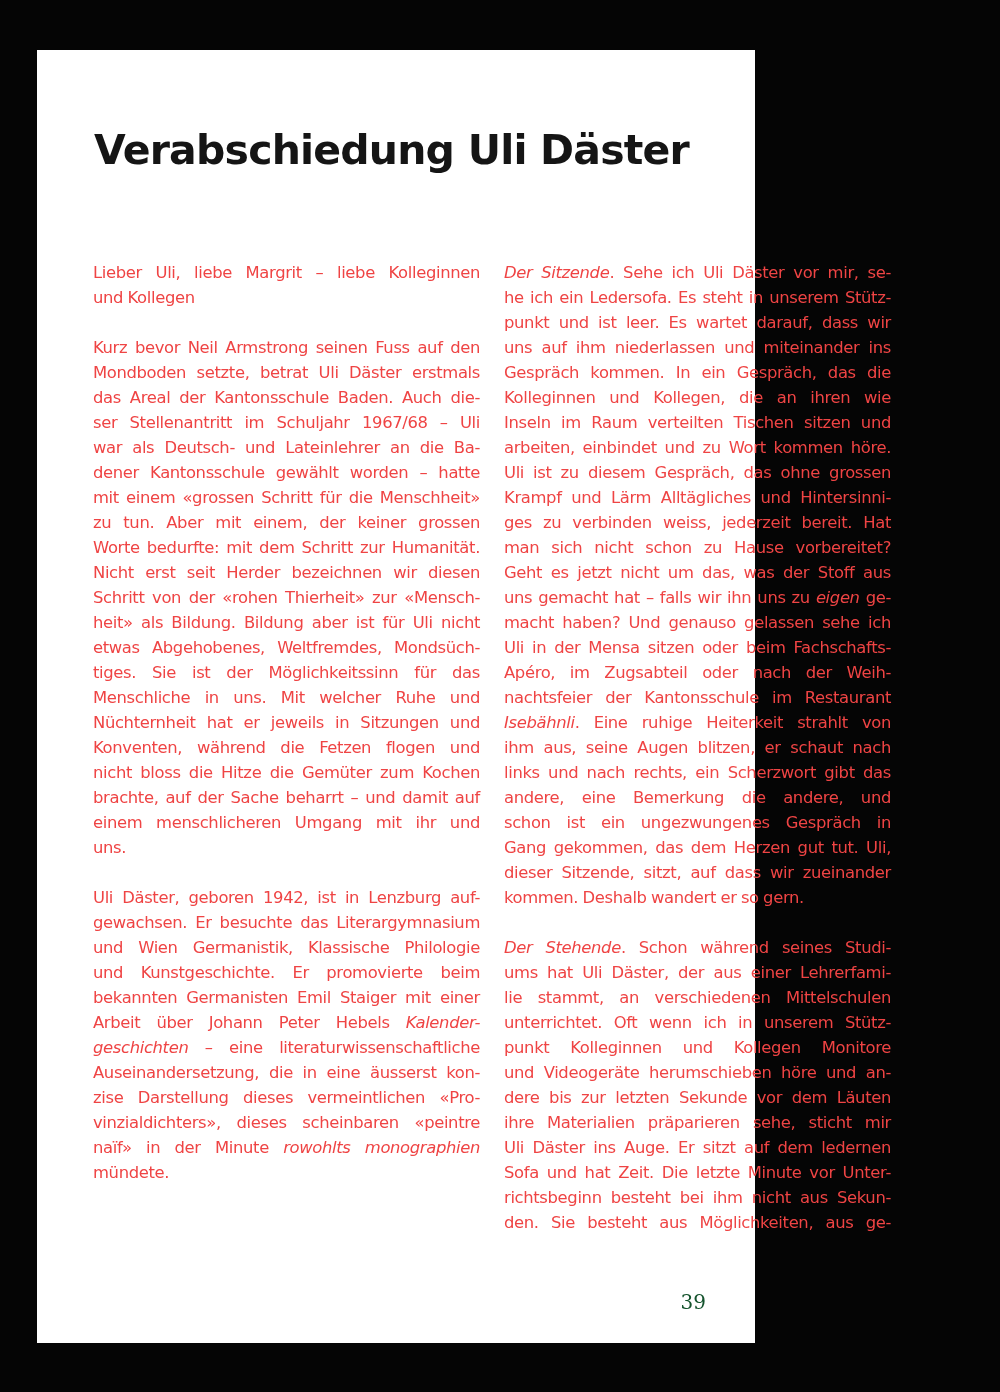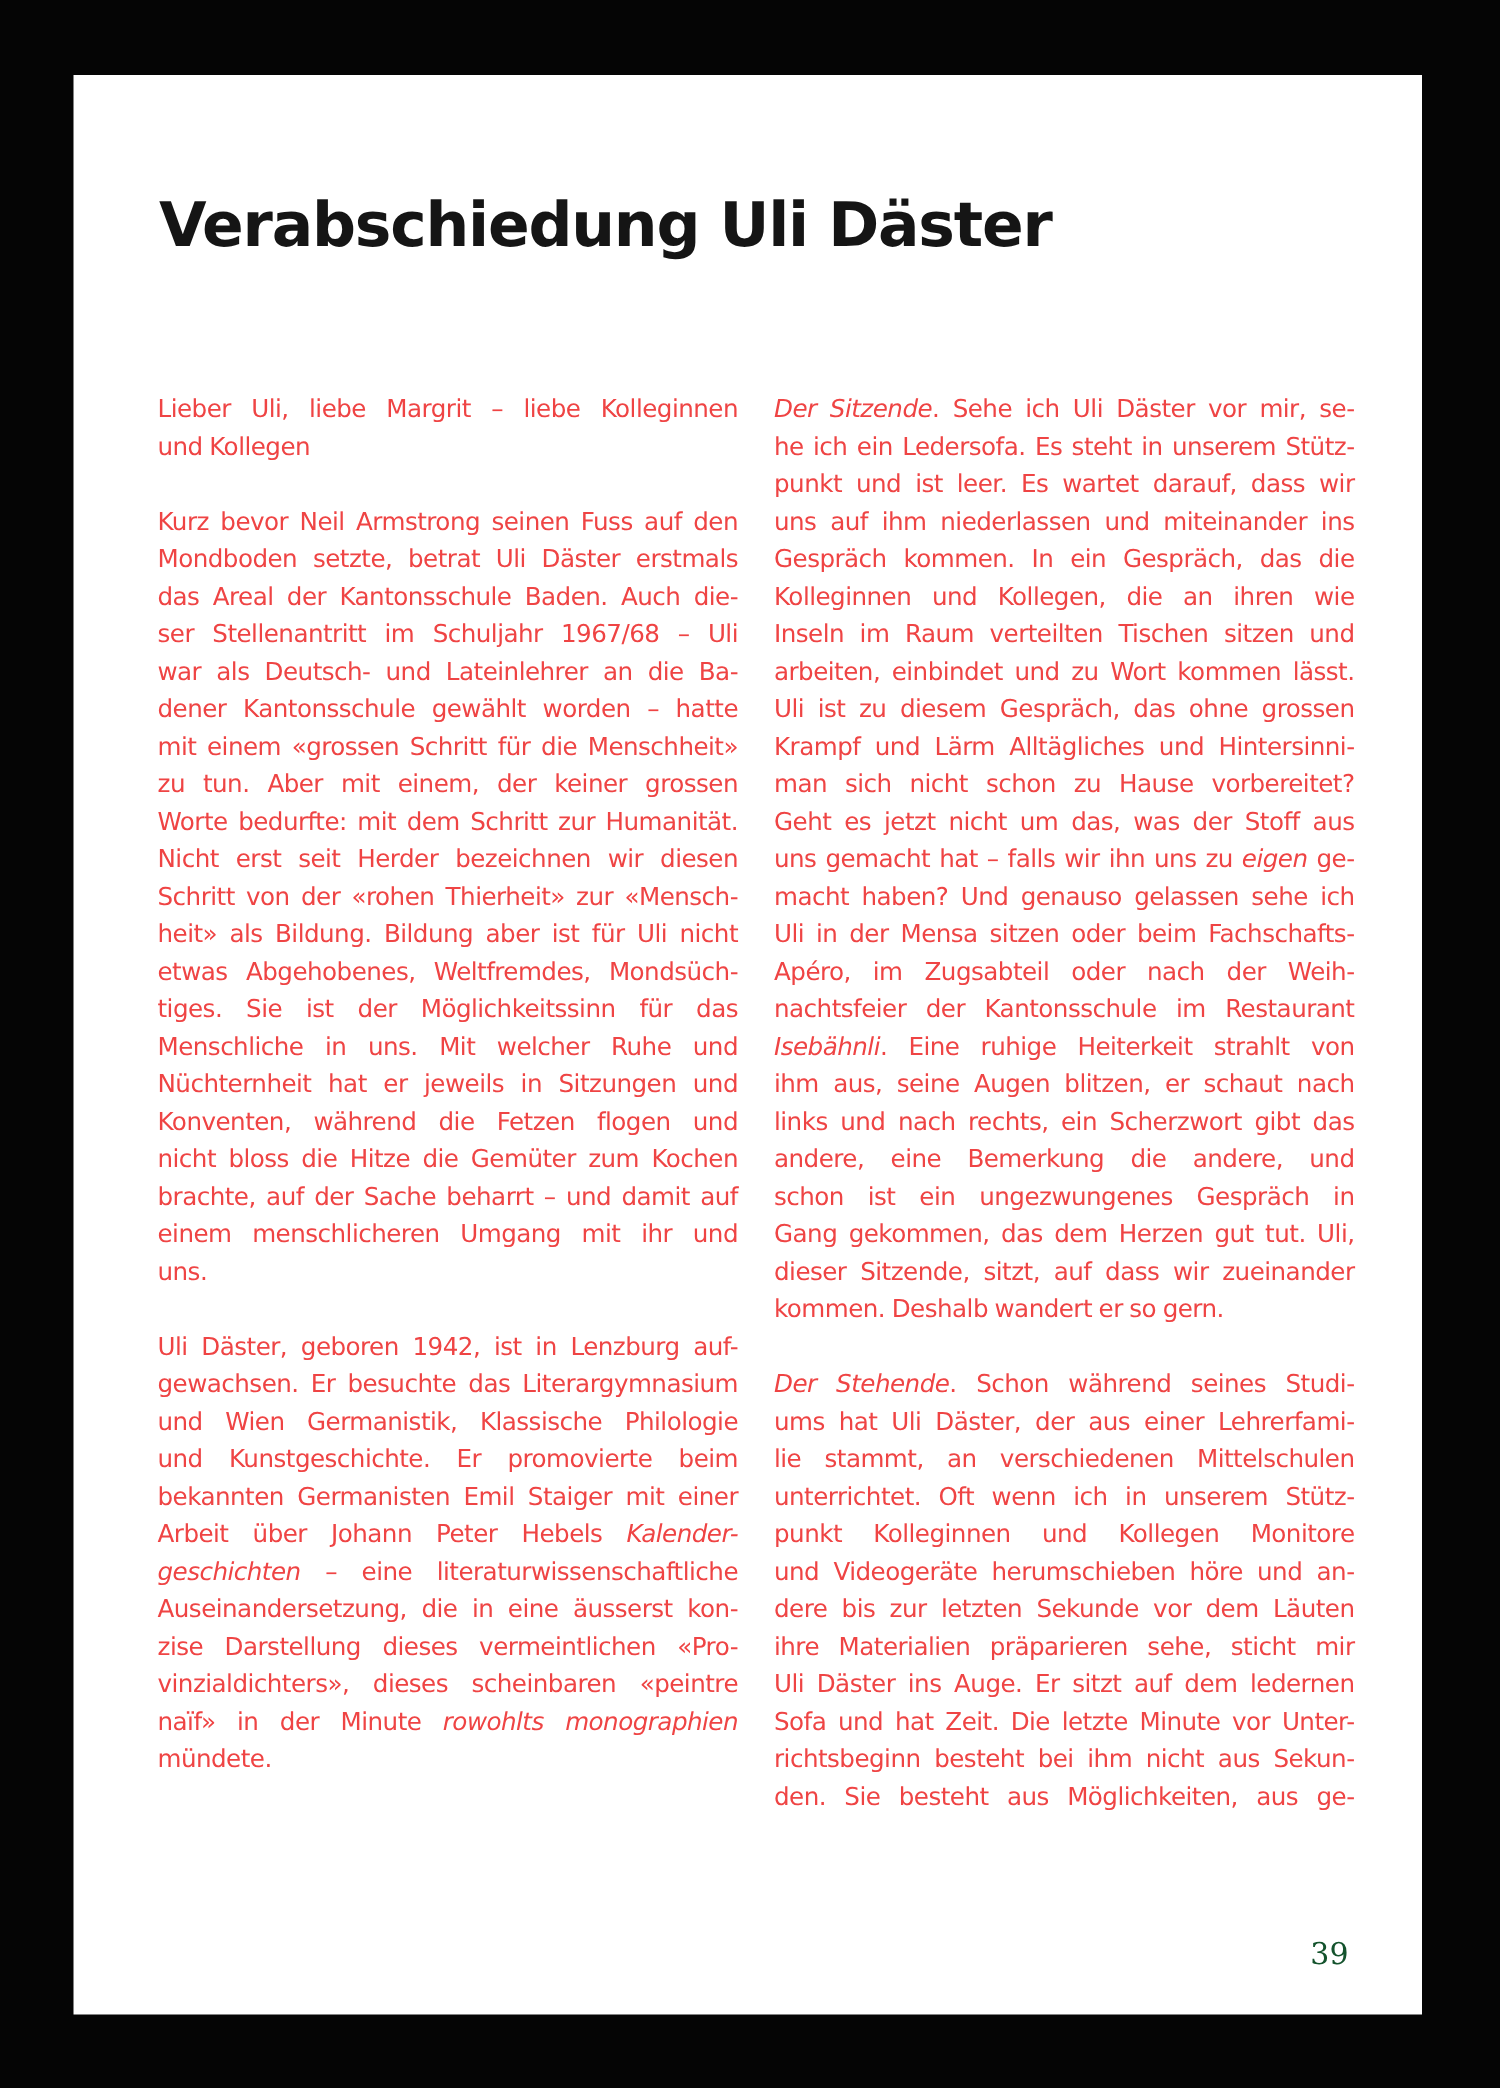--- a/index.html
+++ b/index.html
@@ -9,23 +9,23 @@
     }
     body {
       width: 1000px;
       height: 1392px;
       position: relative;
       overflow: hidden;
       font-family: "DejaVu Sans", "Liberation Sans", sans-serif;
     }
     .page {
       position: absolute;
-      left: 49px;
+      left: 37px;
       top: 50px;
-      width: 899px;
+      width: 718px;
       height: 1293px;
       background: #ffffff;
       text-decoration: underline;
     }
     .title {
       position: absolute;
       left: 57px;
       top: 80px;
       margin: 0;
       font-family: "DejaVu Sans", "Liberation Sans", sans-serif;
@@ -120,23 +120,24 @@
     </div>
   <div class="col col-right">
       <div class="para">
         <span class="line"><i>Der Sitzende</i><span>. Sehe ich Uli Däster vor mir, se-</span></span>
         <span class="line">he ich ein Ledersofa. Es steht in unserem Stütz-</span>
         <span class="line">punkt und ist leer. Es wartet darauf, dass  wir</span>
         <span class="line">uns auf ihm niederlassen und miteinander ins</span>
         <span class="line">Gespräch kommen. In ein Gespräch, das die</span>
         <span class="line">Kolleginnen und Kollegen, die an ihren wie</span>
         <span class="line">Inseln im Raum verteilten Tischen sitzen und</span>
-        <span class="line">arbeiten, einbindet und zu Wort kommen lässt.</span>
+        <span class="line">arbeiten, einbindet und zu Wort kommen höre.</span>
         <span class="line">Uli ist zu diesem Gespräch, das ohne grossen</span>
         <span class="line">Krampf und Lärm Alltägliches und Hintersinni-</span>
+        <span class="line">ges zu verbinden weiss, jederzeit bereit. Hat</span>
         <span class="line">man sich nicht schon zu Hause vorbereitet?</span>
         <span class="line">Geht es jetzt nicht um das, was der Stoff aus</span>
         <span class="line"><span>uns gemacht hat – falls wir ihn uns zu </span><i>eigen</i><span> ge-</span></span>
         <span class="line">macht haben? Und genauso gelassen sehe ich</span>
         <span class="line">Uli in der Mensa sitzen oder beim Fachschafts-</span>
         <span class="line">Apéro, im Zugsabteil oder nach der Weih-</span>
         <span class="line">nachtsfeier der Kantonsschule im Restaurant</span>
         <span class="line"><i>Isebähnli</i><span>. Eine ruhige Heiterkeit strahlt von</span></span>
         <span class="line">ihm aus, seine Augen blitzen, er schaut nach</span>
         <span class="line">links und nach rechts, ein Scherzwort gibt das</span>

